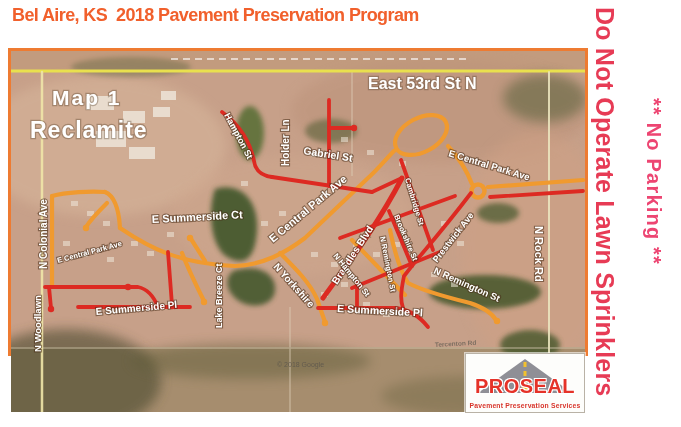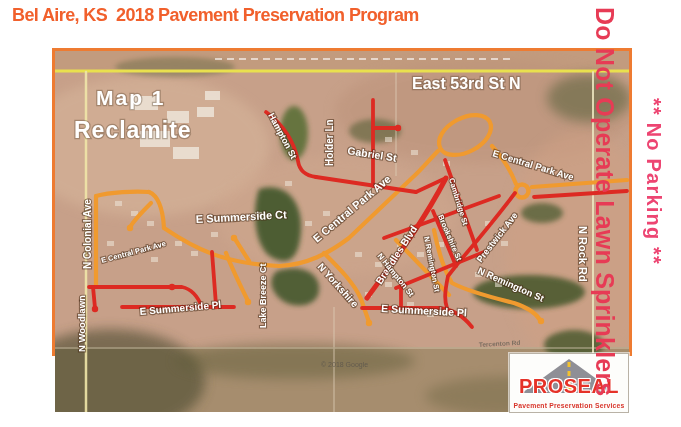--- a/index.html
+++ b/index.html
@@ -7,21 +7,21 @@
     width:681px;height:427px;position:relative;background:#ffffff;
     font-family:"Liberation Sans",sans-serif;overflow:hidden;
   }
   .title{
     position:absolute;left:12px;top:5px;width:575px;
     font-size:18px;font-weight:bold;letter-spacing:-0.6px;white-space:pre;
     color:#f1602c;
   }
   .map-frame{
     position:absolute;left:8px;top:48px;width:580px;height:308px;
-    border:3px solid #ee7b31;box-sizing:border-box;background:#c7a089;margin-left:44px;
+    border:3px solid #ee7b31;box-sizing:border-box;background:#c7a089;
   }
   .map-frame svg{display:block;}
   .v-text{
     position:absolute;transform-origin:0 0;transform:rotate(90deg);
     white-space:pre;font-weight:bold;line-height:1;
   }
   .warn-sprinklers{left:617px;top:7px;width:412px;font-size:25px;letter-spacing:0.2px;color:#e73b55;}
   .warn-parking{left:664px;top:98px;width:238px;font-size:20px;letter-spacing:1.2px;color:#ed4572;}
   .proseal{
     position:absolute;left:454px;top:302px;width:118px;height:58px;

